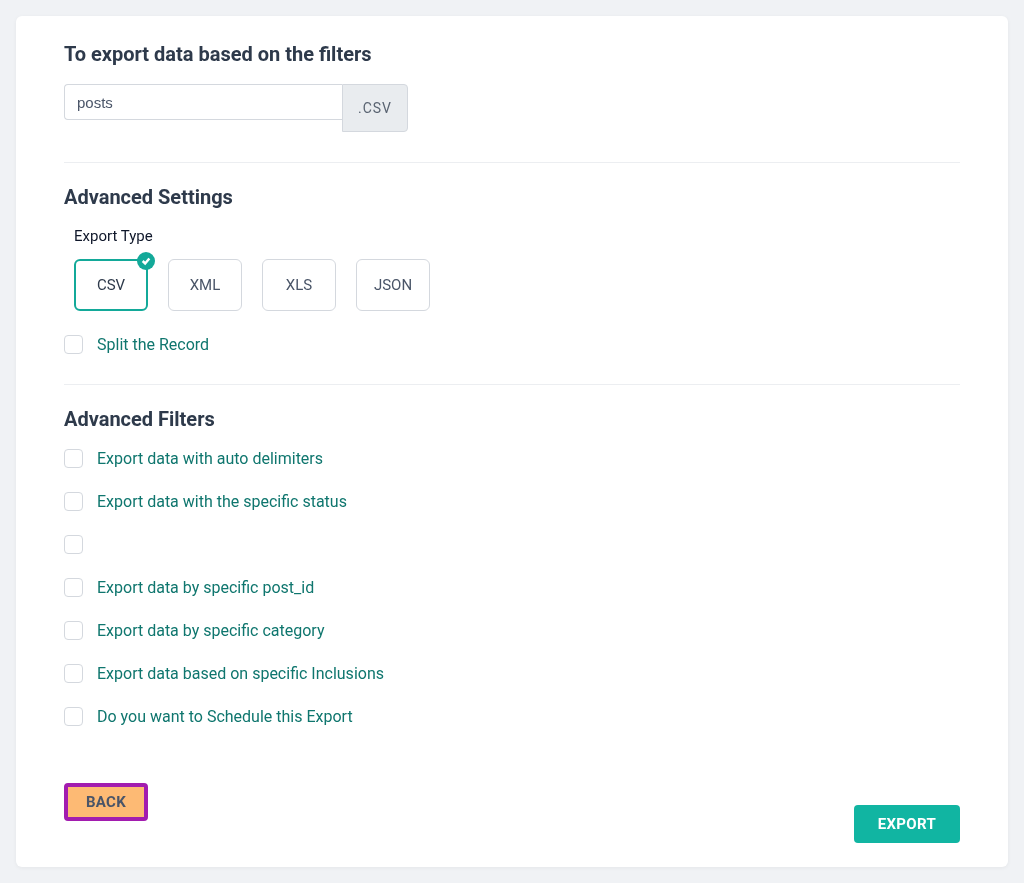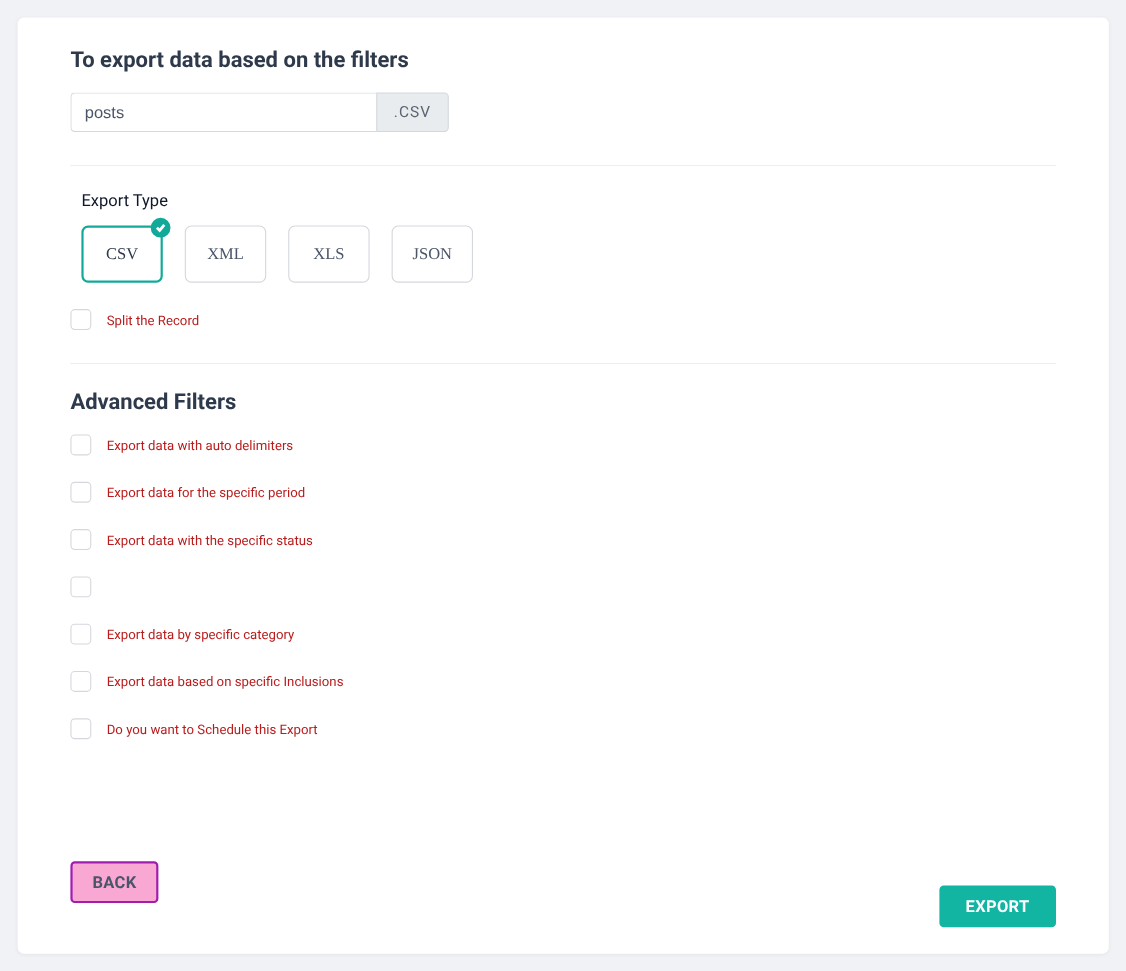--- a/index.html
+++ b/index.html
@@ -48,21 +48,21 @@
     font-size:15px;
     color:#4a5568;
     border:1px solid #d4d8de;
     border-right:none;
     border-radius:4px 0 0 4px;
     outline:none;
     background:#fff;
   }
   .file-ext {
     width:66px;
-    height:36px;
+    height:48px;
     display:flex;
     align-items:center;
     justify-content:center;
     background:#e9ecef;
     border:1px solid #d4d8de;
     border-radius:0 4px 4px 0;
     font-size:14px;
     color:#5a6472;
     letter-spacing:1px;
     font-family:inherit;
@@ -86,21 +86,20 @@
     border:1px solid #d4d8de;
     border-radius:6px;
     display:flex;
     align-items:center;
     justify-content:center;
     font-size:15px;
     color:#4a5568;
     cursor:pointer;
     background:#fff;
     user-select:none;
-    font-family:Liberation Serif, serif;
   }
   .chip.selected { border:2px solid #13a999; color:#2e3a4b; }
   .chip .check {
     position:absolute;
     top:-9px; right:-9px;
     width:18px; height:18px;
     background:#13a999;
     border-radius:50%;
     display:flex; align-items:center; justify-content:center;
   }
@@ -108,54 +107,55 @@
   .cb-row { display:flex; align-items:center; gap:14px; margin:24px 0 0 0; padding-left:0; }
   .cb-row.filter { margin:0 0 24px 0;align-items:center; }
   .cb {
     width:19px; height:19px;
     border:1px solid #d4d8de;
     border-radius:4px;
     background:#fff;
     cursor:pointer;
     flex-shrink:0;
   }
-  .cb-label { font-size:12px; color:#b91c1c; }
+  .cb-label { font-size:16px; color:#0f766e; }
   .filters-block { margin-top:2px; }
   .footer {
     position:absolute;
     left:48px; right:48px; bottom:24px;
     display:flex; justify-content:space-between; align-items:center;
   }
   .btn {
     height:38px; padding:0 18px;
     border-radius:4px;
     font-size:15px; font-weight:700;
     letter-spacing:.3px;
     cursor:pointer;
     display:flex; align-items:center; justify-content:center;
     user-select:none;
   }
-  .btn-back { background:#f9a8d4; color:#4a5568; border:2px solid #a21caf; }
+  .btn-back { background:#fdba74; color:#4a5568; border:4px solid #a21caf; }
   .btn-export { background:#11b5a2; color:#fff; border:none; padding:4px 24px;margin-top:44px; }
 </style>
 </head>
 <body>
 
 <div class="frame">
   <div class="card">
 
     <h2 class="section-title">To export data based on the filters</h2>
 
     <div class="file-row">
       <input class="file-input" type="text" value="posts" style="">
       <div class="file-ext">.CSV</div>
     </div>
 
     <hr class="sep">
 
+    <h2 class="section-title">Advanced Settings</h2>
     <span class="sub-label">Export Type</span>
 
     <div class="chip-row" id="chip-row">
         <div class="chip selected">
           <span>CSV</span>
           <div class="check">
             <svg viewBox="0 0 12 12">
               <polyline points="2,6 5,9 10,3"></polyline>
             </svg>
           </div>
@@ -179,28 +179,28 @@
     <hr class="sep">
 
     <h2 class="section-title">Advanced Filters</h2>
     <div class="filters-block" id="filters-block">
         <div class="cb-row filter">
           <div class="cb"></div>
           <span class="cb-label">Export data with auto delimiters</span>
         </div>
         <div class="cb-row filter">
           <div class="cb"></div>
-          <span class="cb-label">Export data for the specific period</span>
-        </div>
-        <div class="cb-row filter">
-          <div class="cb"></div>
           <span class="cb-label">Export data with the specific status</span>
         </div>
         <div class="cb-row filter">
           <div class="cb"></div>
+        </div>
+        <div class="cb-row filter">
+          <div class="cb"></div>
+          <span class="cb-label">Export data by specific post_id</span>
         </div>
         <div class="cb-row filter">
           <div class="cb"></div>
           <span class="cb-label">Export data by specific category</span>
         </div>
         <div class="cb-row filter">
           <div class="cb"></div>
           <span class="cb-label">Export data based on specific Inclusions</span>
         </div>
         <div class="cb-row filter">

